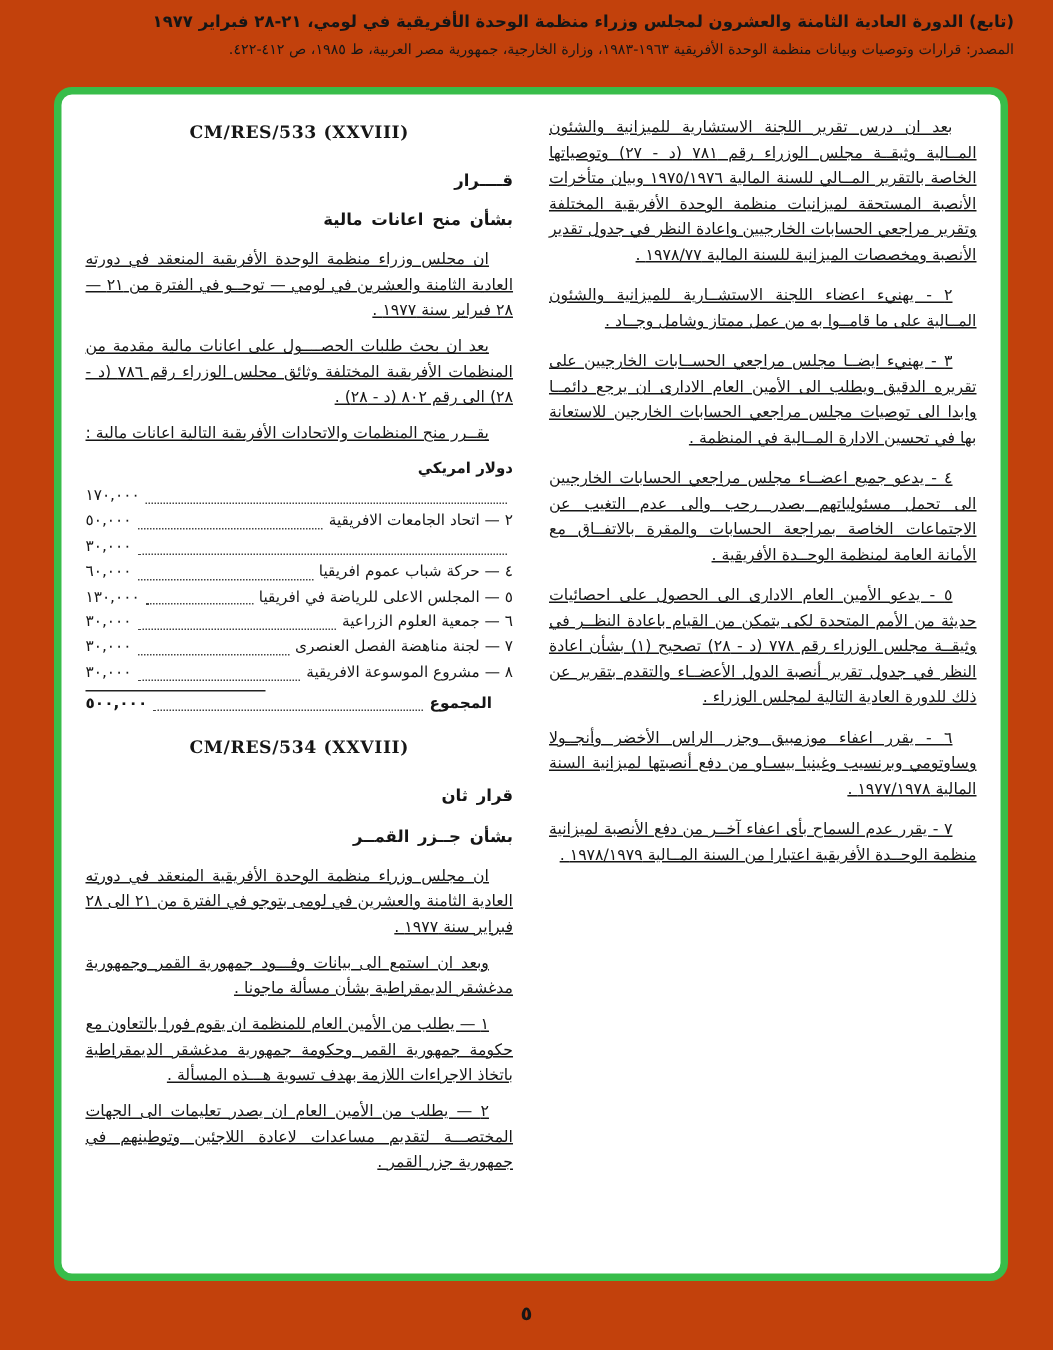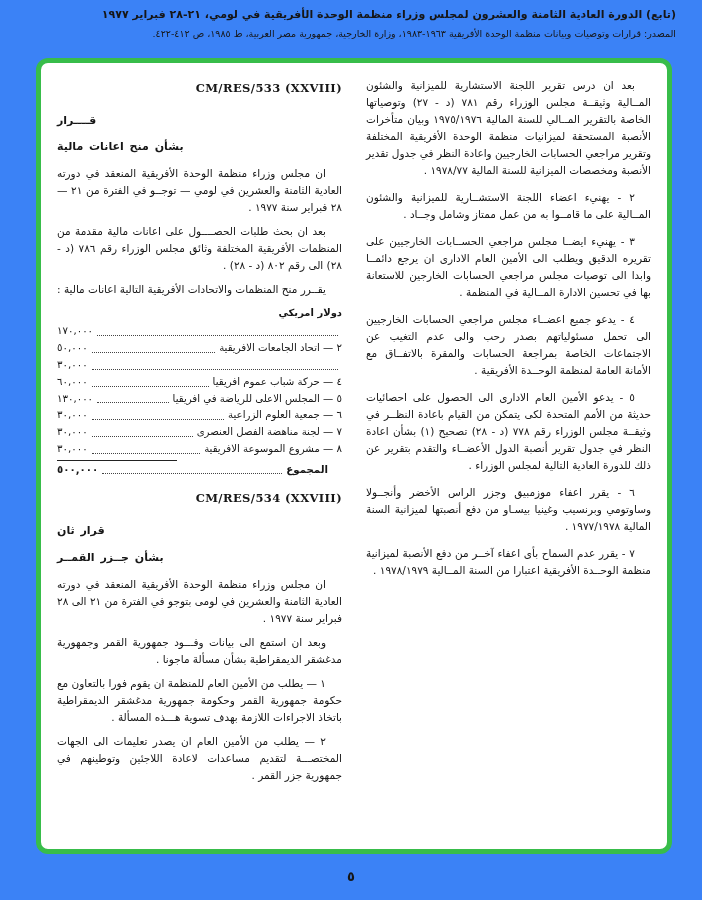--- a/index.html
+++ b/index.html
@@ -5,21 +5,21 @@
     html, body {
       margin: 0;
       padding: 0;
       background: #fbfbf8;
       font-family: "DejaVu Sans", sans-serif;
     }
     .page {
       position: relative;
       width: 702px;
       height: 900px;
-      background: #3b82f6;
+      background: #c2410c;
       overflow: hidden;
       color: #161616;
     }
     .header {
       position: absolute;
       top: 8px;
       right: 26px;
       left: 26px;
       direction: rtl;
       text-align: right;
@@ -56,34 +56,35 @@
     .col {
       flex: 1;
       direction: rtl;
       text-align: justify;
       font-size: 10.5px;
       line-height: 1.62;
     }
     .para {
       margin: 0 0 10px 0;
       text-indent: 16px;
+      text-decoration: underline;
     }
     .para.tight { margin-bottom: 7px; }
     .resid {
       direction: ltr;
-      text-align: right;
+      text-align: center;
       font-family: "DejaVu Serif", serif;
       font-weight: bold;
       font-size: 11.5px;
       letter-spacing: 0.4px;
       margin: 2px 0 14px 0;
     }
     .resid2 { margin-top: 12px; }
     .h-center {
-      text-align: left;
+      text-align: right;
       font-weight: bold;
       margin: 0 0 9px 0;
       font-size: 11px;
       word-spacing: 2px;
     }
     .currency-label {
       text-align: right;
       font-weight: bold;
       font-size: 10px;
       margin: 2px 0 3px 0;

